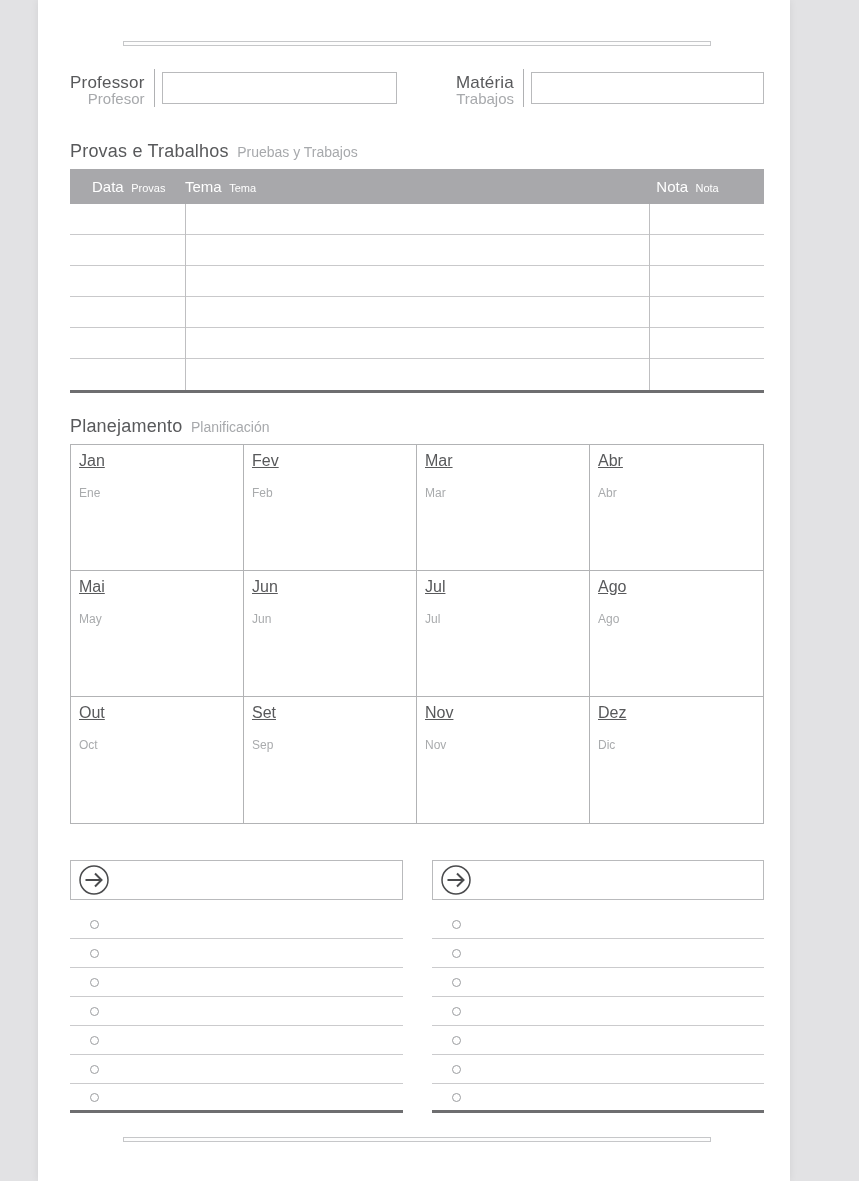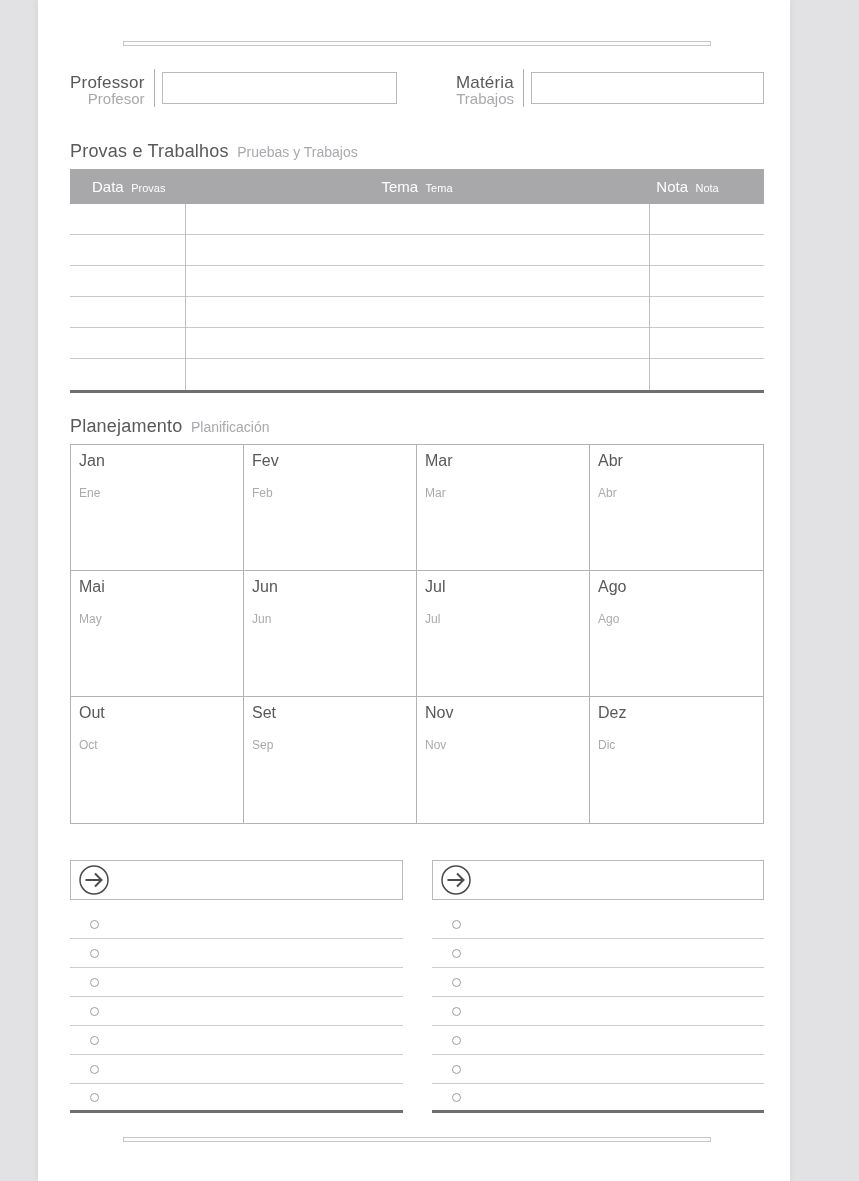--- a/index.html
+++ b/index.html
@@ -50,39 +50,39 @@
 
   
   .pt-table { margin-top: 7px; border-bottom: 3px solid #6e6e70; }
   .pt-header {
     height: 35px; background: #a8a8ab; color: #ffffff;
     display: flex; align-items: center; position: relative;
   }
   .pt-h .h1 { font-size: 15px; }
   .pt-h .h2 { font-size: 11px; margin-left: 3px; }
   .pt-h-data { width: 115px; padding-left: 22px; flex: none; }
-  .pt-h-tema { flex: 1; text-align: center; }
+  .pt-h-tema { flex: 1; text-align: left; }
   .pt-h-nota { width: 115px; padding-right: 38px; flex: none; text-align: center; }
   .pt-body { position: relative; }
   .pt-row { height: 31px; border-bottom: 1px solid #c9c9cb; }
   .pt-row:last-child { border-bottom: none; }
   .pt-vl { position: absolute; top: 0; bottom: 0; width: 1px; background: #bfbfc1; }
   .pt-vl.v1 { left: 115px; }
   .pt-vl.v2 { left: 579px; }
 
   
   .month-grid {
     margin-top: 7px;
     display: grid; grid-template-columns: repeat(4, 1fr); grid-auto-rows: 126px;
     border: 1px solid #b2b3b5;
   }
   .month-cell { border-right: 1px solid #b2b3b5; border-bottom: 1px solid #b2b3b5; padding: 6px 8px; }
   .month-cell:nth-child(4n) { border-right: none; }
   .month-cell:nth-child(n+9) { border-bottom: none; }
-  .m-label { font-size: 16px; color: #58595b; line-height: 20px; }
+  .m-label { font-size: 16px; color: #58595b; line-height: 20px; text-decoration: underline; }
   .m-sublabel { font-size: 12px; color: #a9abad; line-height: 14px; margin-top: 15px; }
 
   
   .bottom-cols { display: flex; gap: 29px; margin-top: 36px; }
   .check-col { flex: 1; }
   .arrow-box {
     height: 40px; border: 1px solid #b9babc; background: #fff;
     display: flex; align-items: center; padding-left: 7px;
   }
   .check-list { margin-top: 10px; }

